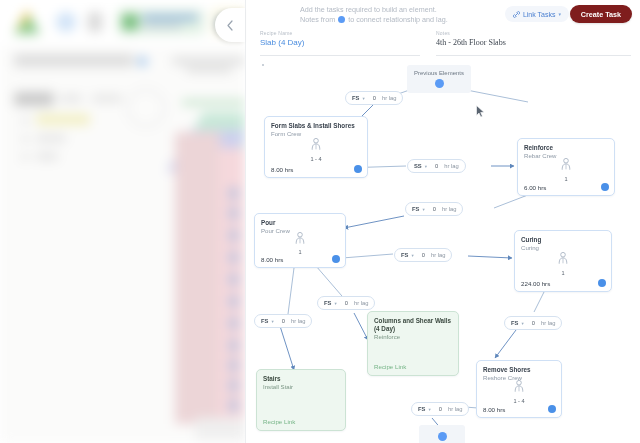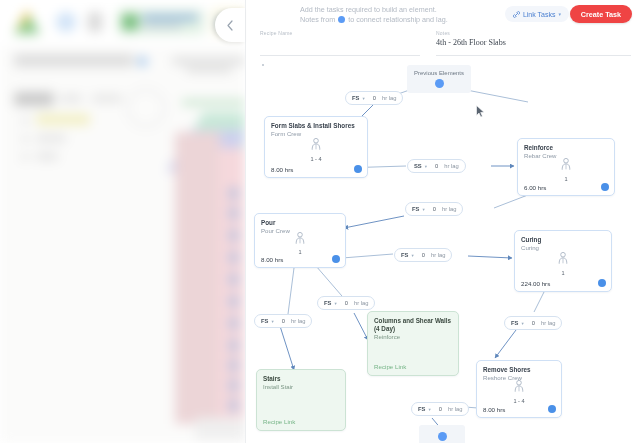--- a/index.html
+++ b/index.html
@@ -84,21 +84,21 @@
   }
   #link-tasks-btn {
     position:absolute; right:71px; top:6px; height:16px;
     padding:0 8px; border-radius:8px; background:#f3f6fb;
     display:flex; align-items:center; gap:3px;
     font-size:7px; color:#4a7fd0; cursor:pointer; white-space:nowrap;
   }
   #link-tasks-btn .caret { font-size:5px; color:#7ba3dc; }
   #create-task-btn {
     position:absolute; right:8px; top:5px; height:18px;
-    padding:0 11px; border-radius:9px; background:#ef4444;
+    padding:0 11px; border-radius:9px; background:#7f1d1d;
     display:flex; align-items:center;
     font-size:7.2px; color:#ffffff; font-weight:bold; cursor:pointer;
     box-shadow:0 1px 2px rgba(0,0,0,.12);
   }
 
   
   #fields-row { position:relative; height:28px; margin-top:2px; }
   .field { position:absolute; top:0; }
   .field .flabel { font-size:5px; color:#b7bec7; letter-spacing:.2px; }
   .field .fvalue { font-size:8px; margin-top:2px; }
@@ -241,20 +241,21 @@
     </div>
 
     <div id="create-task-btn">
       <span>Create Task</span>
     </div>
   </div>
 
   <div id="fields-row">
     <div class="field" id="field-recipe">
       <div class="flabel">Recipe Name</div>
+      <div class="fvalue">Slab (4 Day)</div>
       <div class="underline"></div>
     </div>
     <div class="field" id="field-notes">
       <div class="flabel">Notes</div>
       <div class="fvalue">4th - 26th Floor Slabs</div>
       <div class="underline"></div>
     </div>
   </div>
 
   <div id="canvas">

